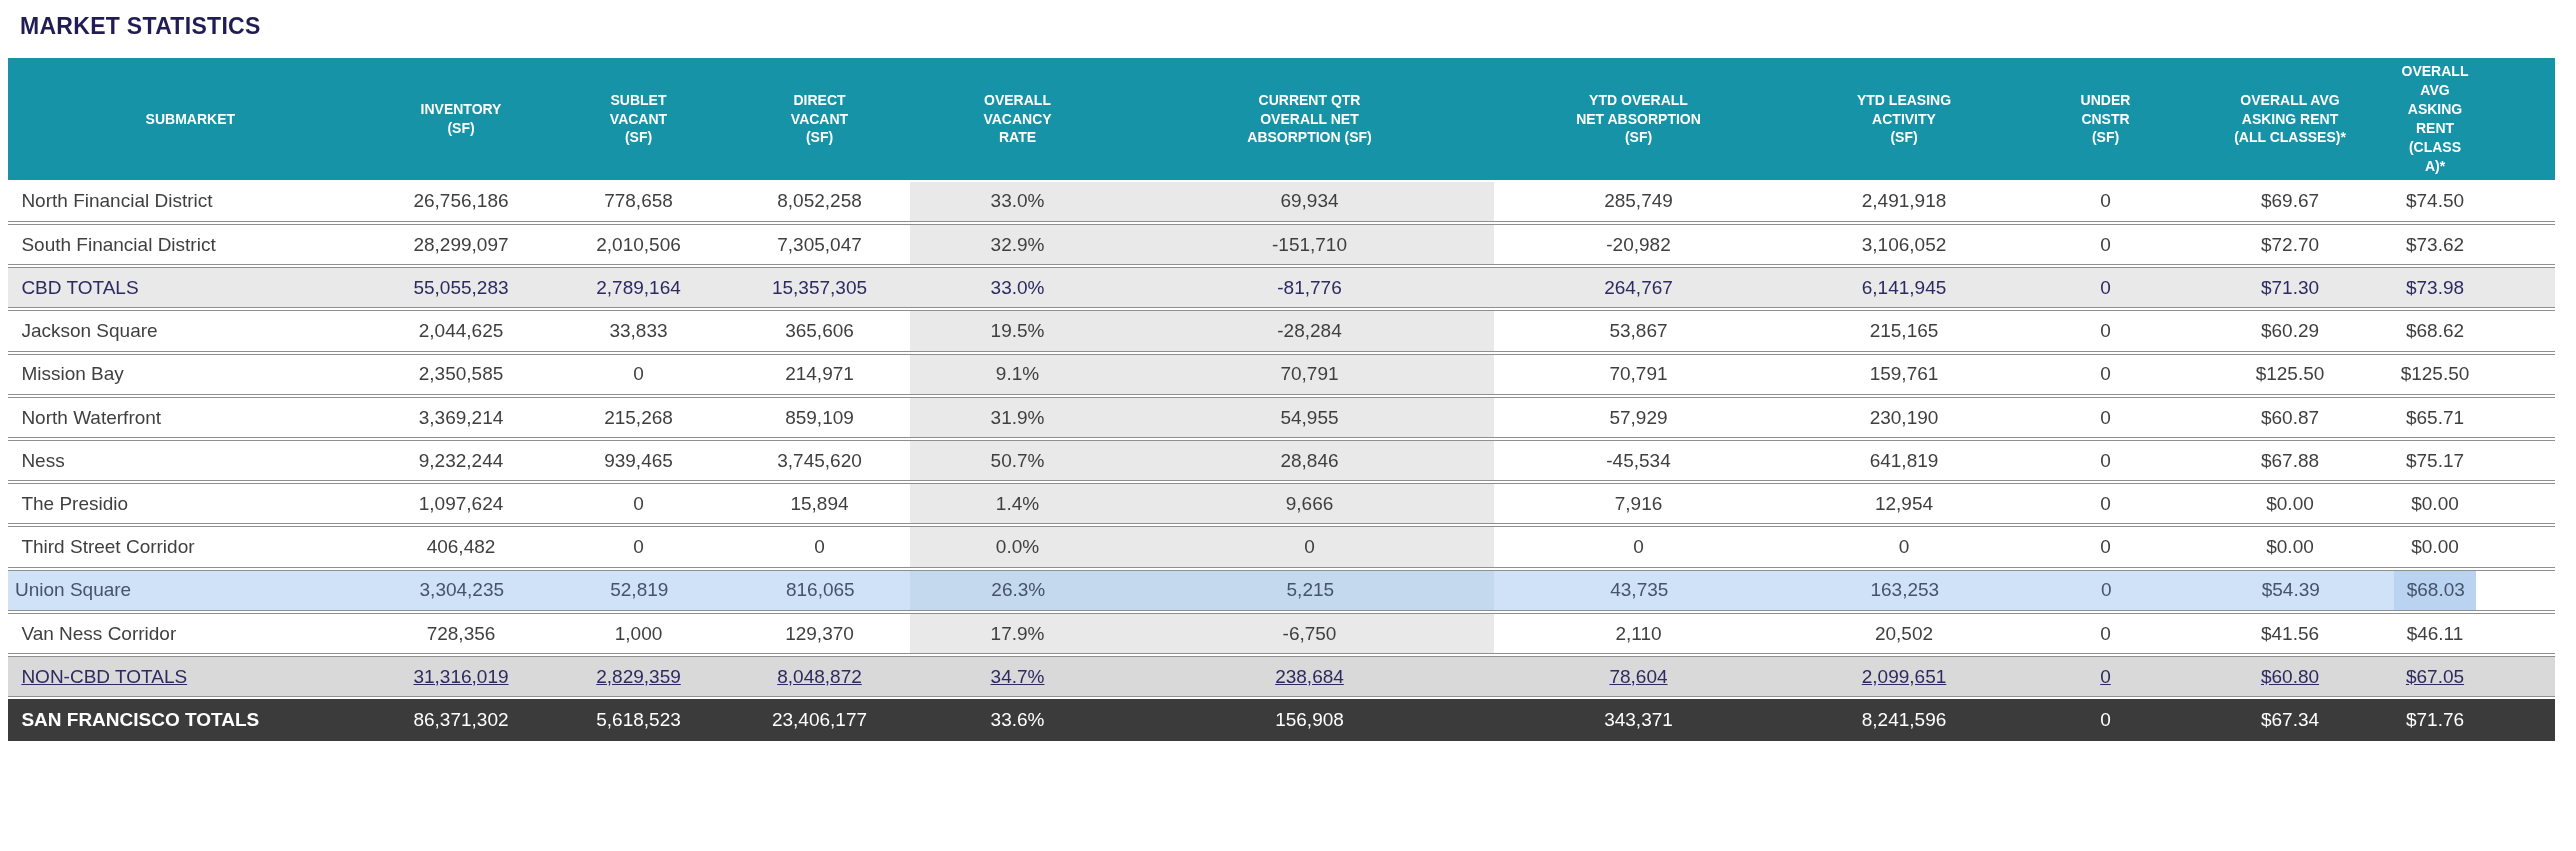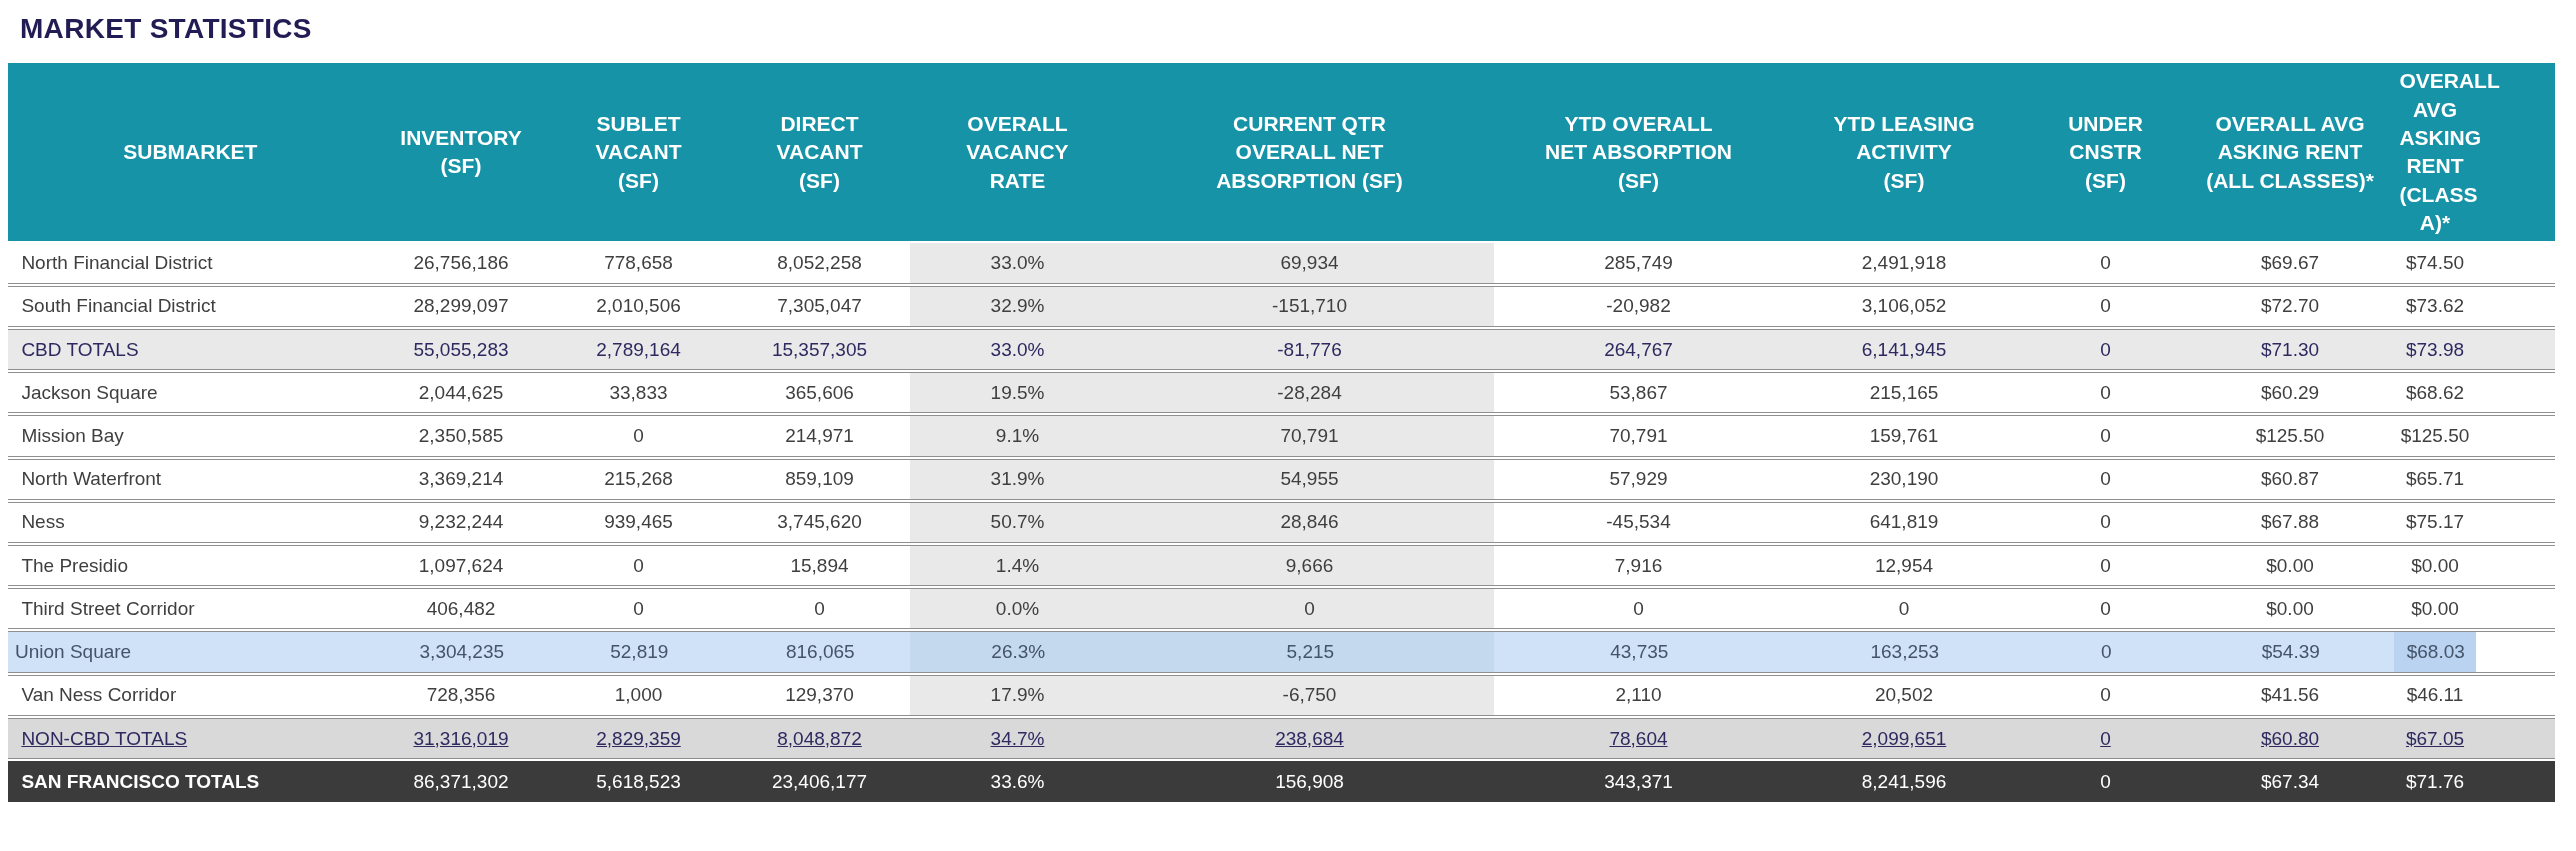--- a/index.html
+++ b/index.html
@@ -18,30 +18,30 @@
     --selected-text:#44546A;
   }
   *{box-sizing:border-box;}
   html,body{margin:0;padding:0;}
   body{
     width:2576px;height:852px;overflow:hidden;background:#ffffff;
     font-family:"Liberation Sans", sans-serif;
   }
   .page{padding:6.7px 9.4px 0 8px;}
   .title{
-    font-size:28px;font-weight:bold;color:var(--title-navy);
+    font-size:23px;font-weight:bold;color:var(--title-navy);
     margin:6.7px 0 16px 12px;letter-spacing:0.3px;
   }
   table.market{
     border-collapse:separate;border-spacing:0 2.7px;
     table-layout:fixed;width:2546px;
   }
   th{
     background:var(--header-teal);color:#ffffff;
-    font-size:21px;font-weight:bold;text-align:center;vertical-align:middle;
+    font-size:14px;font-weight:bold;text-align:center;vertical-align:middle;
     height:99px;padding:4px 5.4px;white-space:pre-line;line-height:1.35;
     overflow:visible;
   }
   th.c0{text-align:center;padding-left:4px;}
   td{
     font-size:19px;color:var(--body-text);text-align:center;
     padding:8.7px 5.4px;line-height:1.15;white-space:nowrap;overflow:visible;
     border-top:1.3px solid var(--row-border);
     border-bottom:1.3px solid var(--row-border);
     background:#ffffff;

